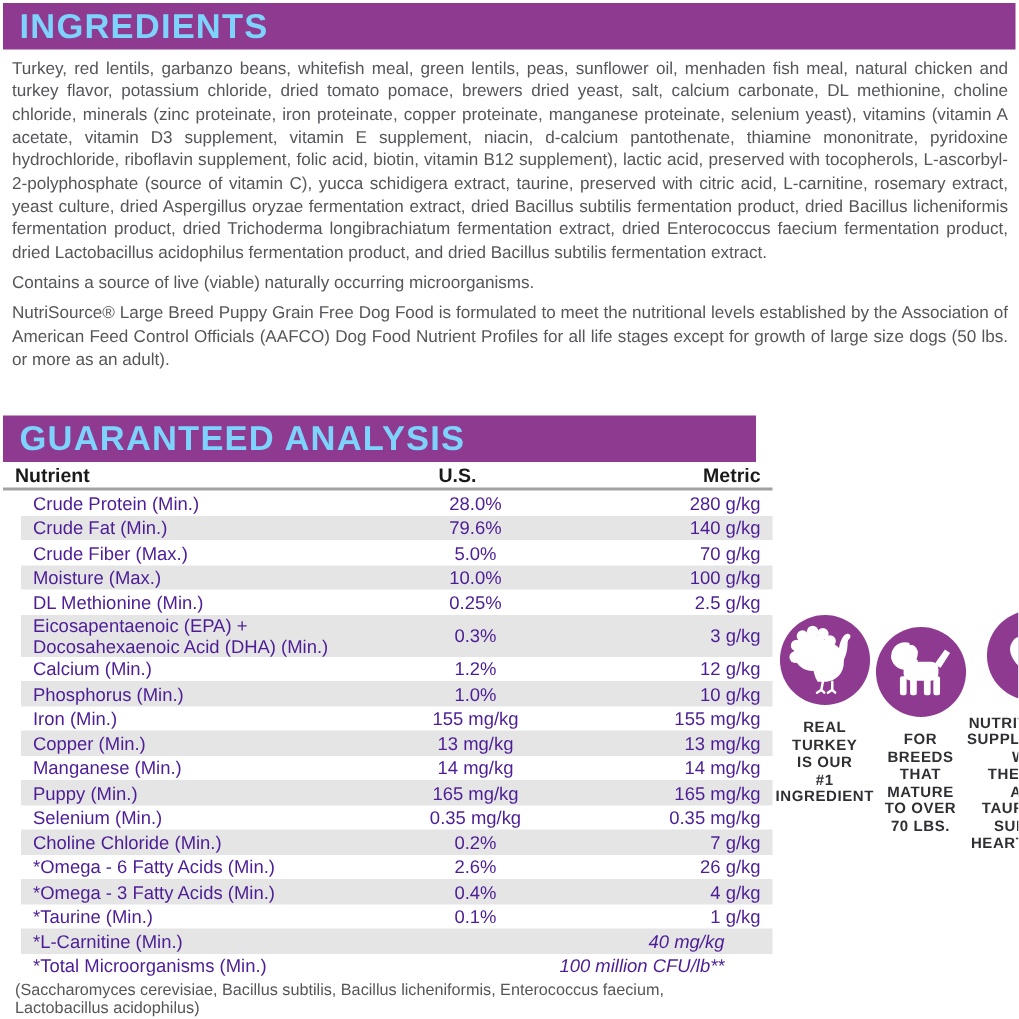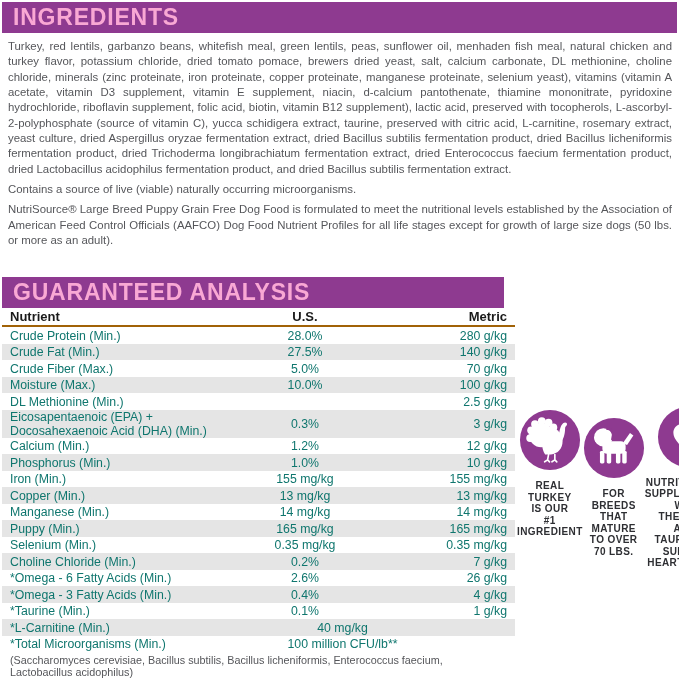--- a/index.html
+++ b/index.html
@@ -7,21 +7,21 @@
   .page {
     position:relative;
     width:679px; height:679px;
     background:#fff;
     font-family:"Liberation Sans", sans-serif;
     color:#55565A;
     overflow:hidden;
   }
   .title-bar {
     background:#8E3A90;
-    color:#f9a8d4;
+    color:#7dd3fc;
     font-weight:bold;
     font-size:23px;
     letter-spacing:0.8px;
     line-height:31px;
     height:31px;
     padding-left:11px;
   }
   .ing-bar { margin:2px 2px 0 2px; }
   .body-text {
     font-size:11.4px;
@@ -38,37 +38,38 @@
   .ga-bar   { margin-top:11px; width:502px; }
 
   
   .ga-table { width:513px; margin-top:1px; }
   .t-head {
     display:flex;
     font-weight:bold;
     color:#1A1A1A;
     font-size:13px;
     line-height:15px;
-    border-bottom:2px solid #a16207;
+    border-bottom:2px solid #a3a3a3;
     padding-bottom:1px;
   }
   .t-row {
     display:flex;
     align-items:center;
     font-size:12.3px;
     line-height:14px;
-    color:#0f766e;
+    color:#4c1d95;
     min-height:16.5px;
+    margin-left:12px;
   }
   .t-row.stripe { background:#E5E5E5; }
   .t-row.tall { min-height:27px; }
   .c-nutrient { flex:0 0 228px; padding-left:8px; white-space:pre-line; }
   .c-us      { flex:0 0 150px; text-align:center; }
   .c-metric  { flex:1; text-align:right; padding-right:8px; }
-  .c-span    { flex:1; text-align:center; padding-right:60px; }
+  .c-span    { flex:1; text-align:right; padding-right:32px;font-style:italic; }
 
   .footnotes { margin-top:3px; width:505px; padding-left:8px; }
   .footnote {
     font-size:10.8px;
     line-height:11.3px;
     color:#55565A;
     margin-bottom:2px;
   }
 
   
@@ -120,35 +121,36 @@
           <div class="c-metric">Metric</div>
         </div>
 
         <div class="t-row">
           <div class="c-nutrient">Crude Protein (Min.)</div>
           <div class="c-us">28.0%</div>
           <div class="c-metric">280 g/kg</div>
         </div>
         <div class="t-row stripe">
           <div class="c-nutrient">Crude Fat (Min.)</div>
-          <div class="c-us">27.5%</div>
+          <div class="c-us">79.6%</div>
           <div class="c-metric">140 g/kg</div>
         </div>
         <div class="t-row">
           <div class="c-nutrient">Crude Fiber (Max.)</div>
           <div class="c-us">5.0%</div>
           <div class="c-metric">70 g/kg</div>
         </div>
         <div class="t-row stripe">
           <div class="c-nutrient">Moisture (Max.)</div>
           <div class="c-us">10.0%</div>
           <div class="c-metric">100 g/kg</div>
         </div>
         <div class="t-row">
           <div class="c-nutrient">DL Methionine (Min.)</div>
+          <div class="c-us">0.25%</div>
           <div class="c-metric">2.5 g/kg</div>
         </div>
         <div class="t-row stripe tall">
           <div class="c-nutrient">Eicosapentaenoic (EPA) +
 Docosahexaenoic Acid (DHA) (Min.)</div>
           <div class="c-us">0.3%</div>
           <div class="c-metric">3 g/kg</div>
         </div>
         <div class="t-row">
           <div class="c-nutrient">Calcium (Min.)</div>

